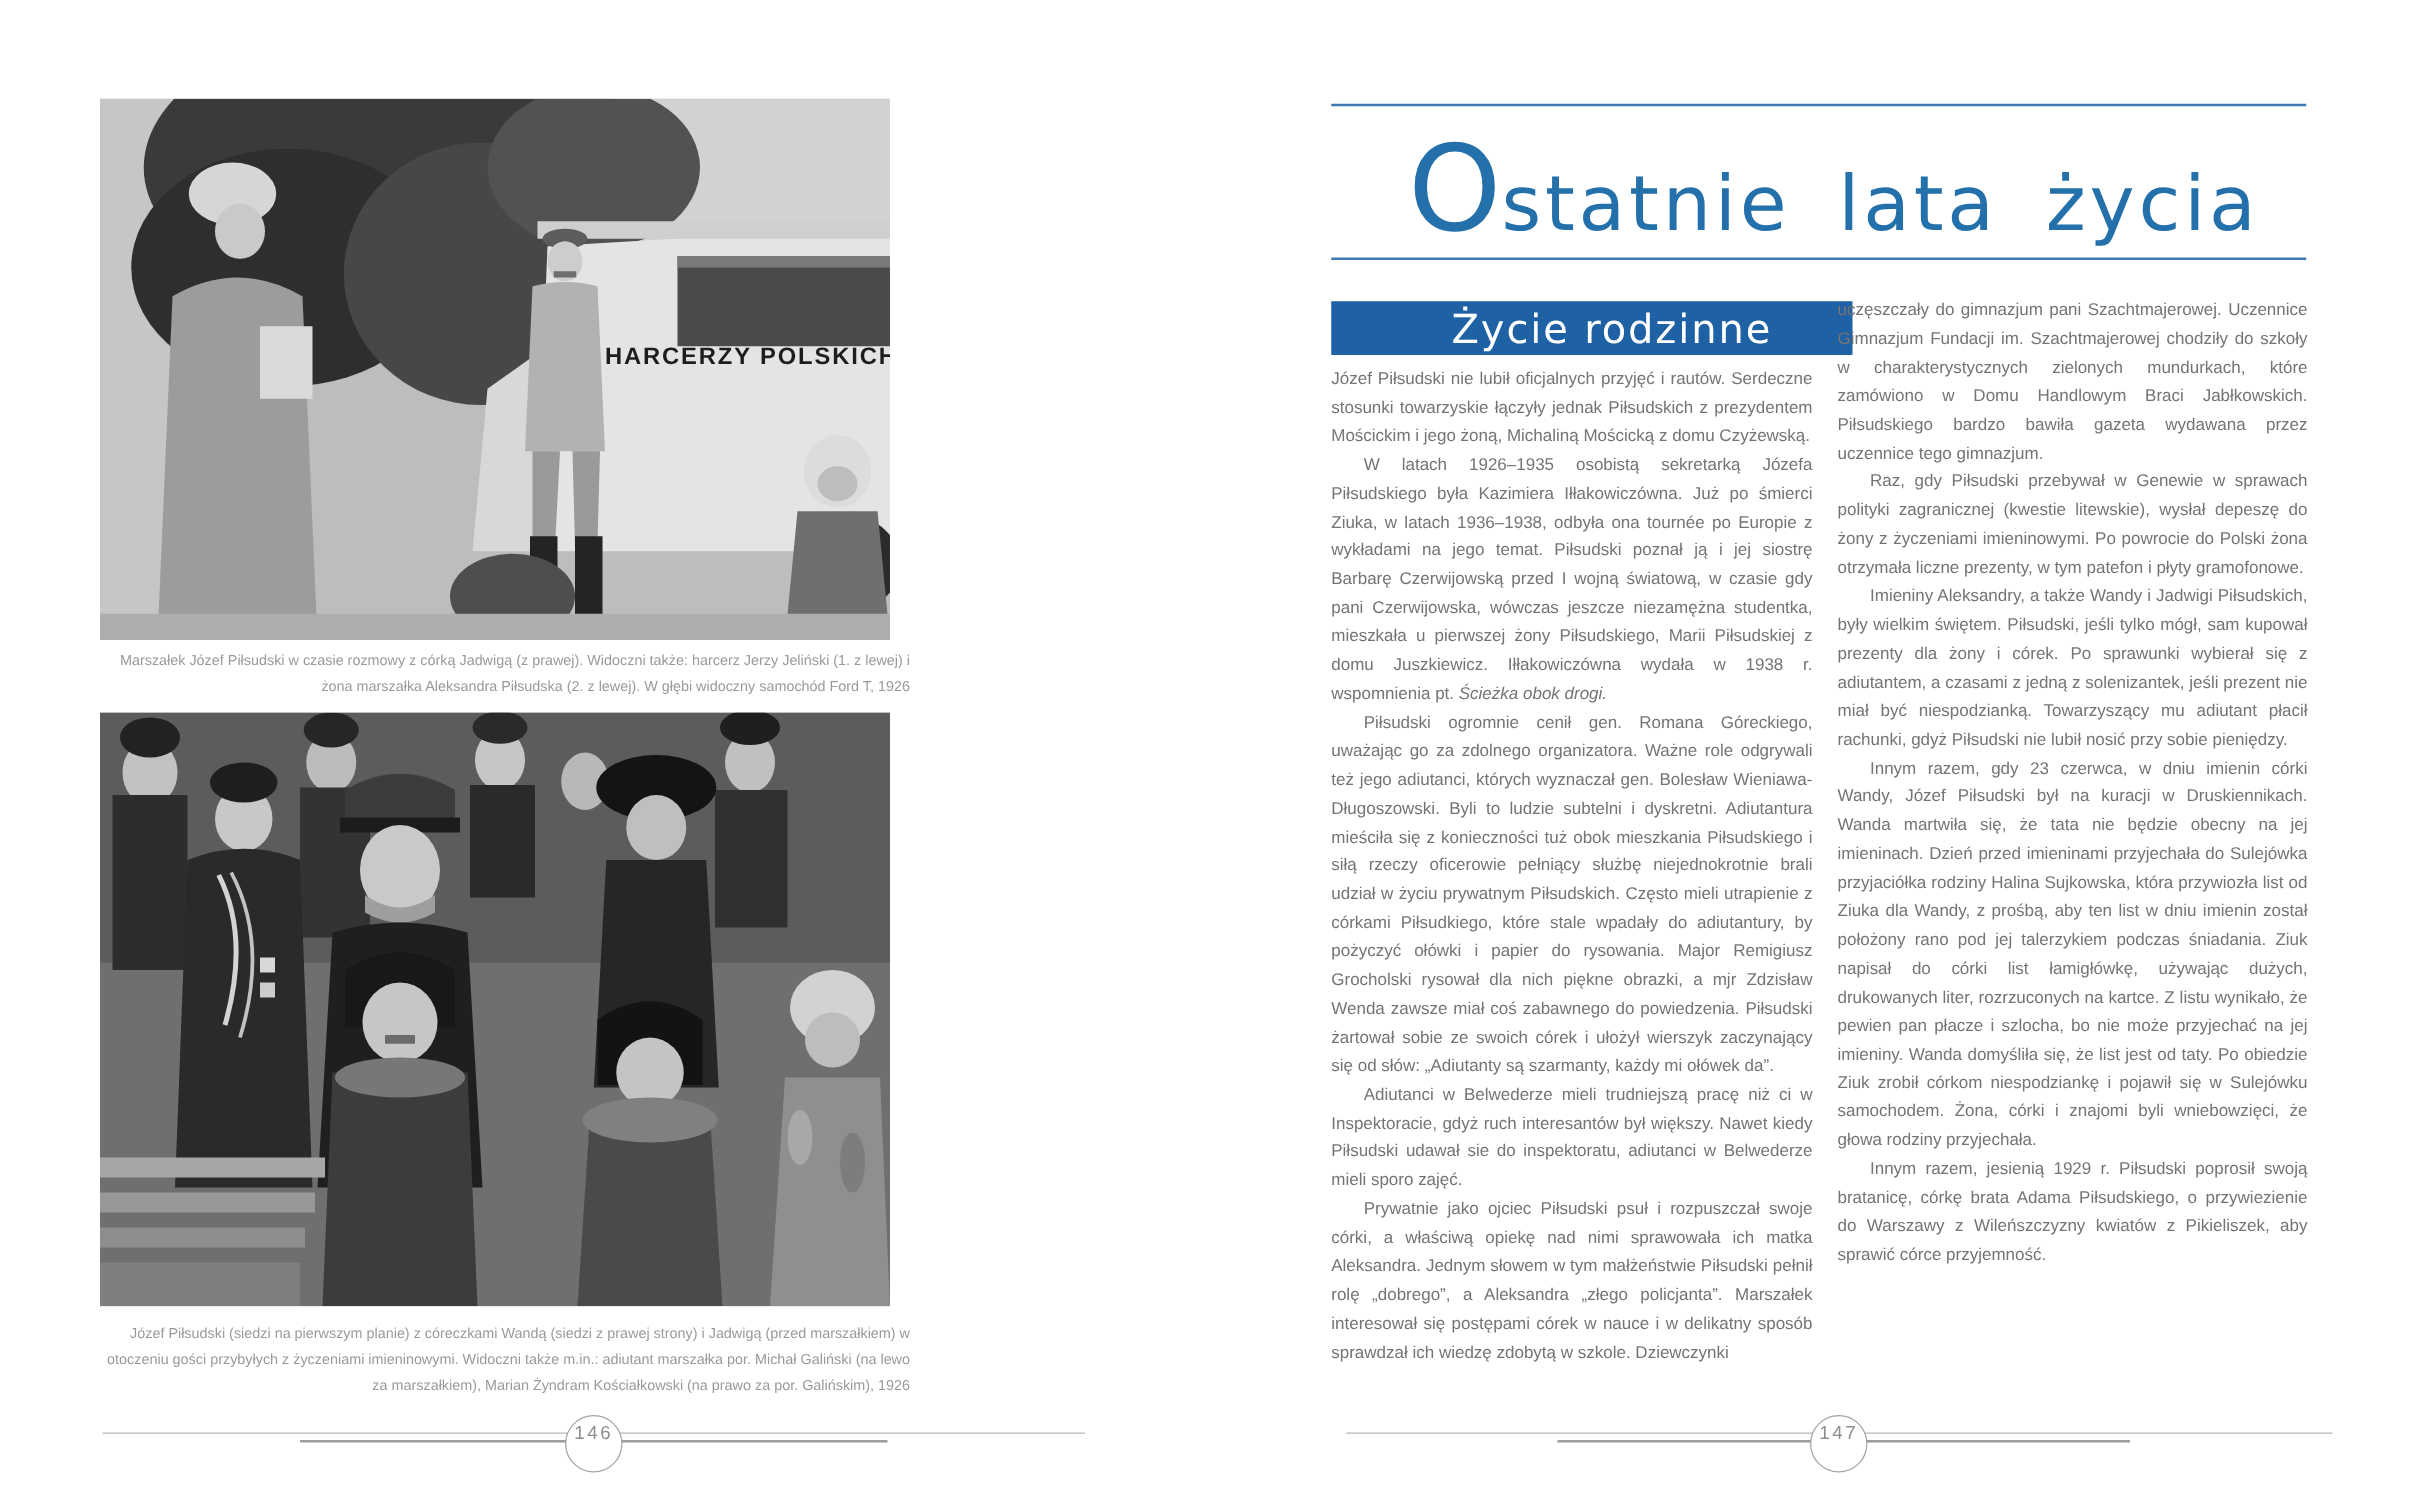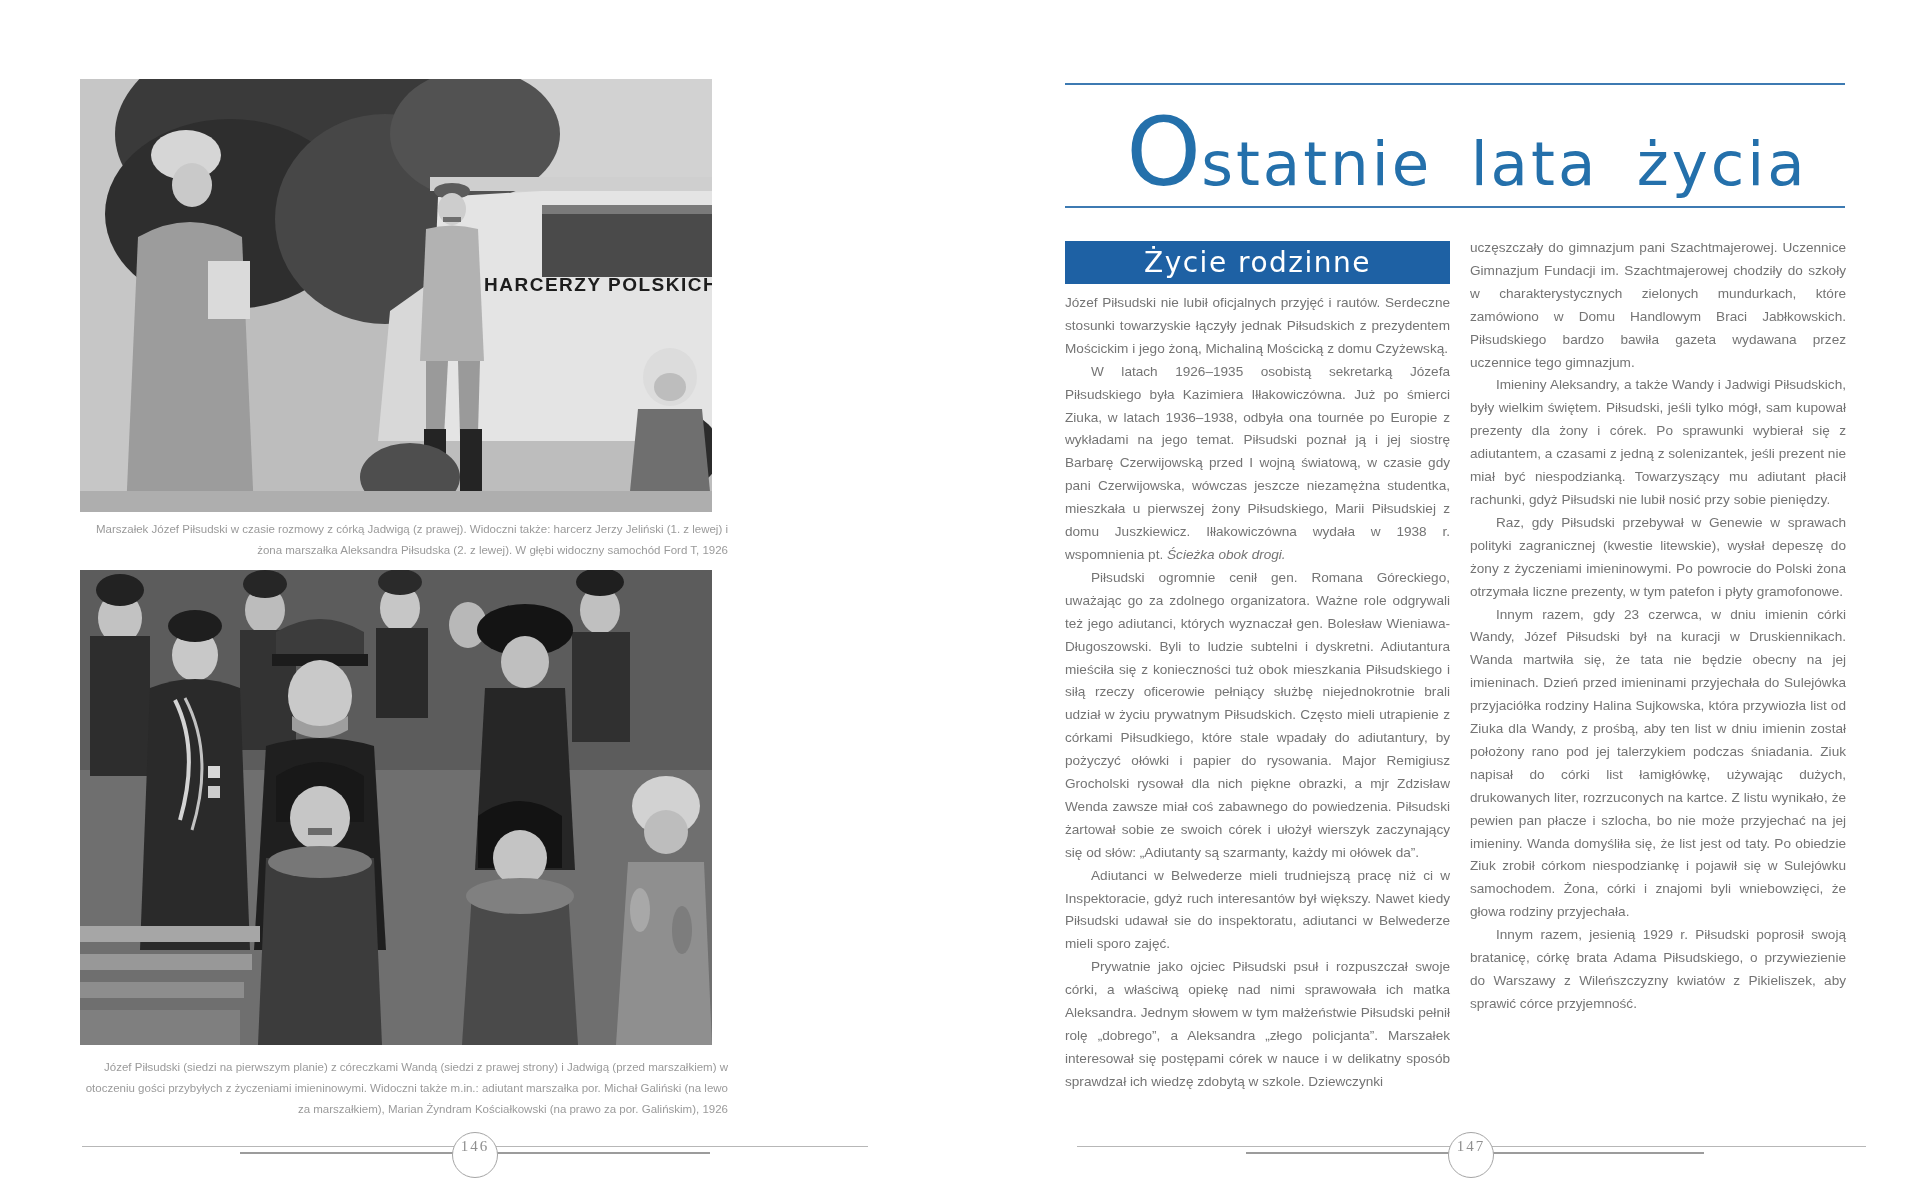--- a/index.html
+++ b/index.html
@@ -24,37 +24,37 @@
     position:absolute;left:1065px;top:92px;width:780px;margin:12px;
     text-align:center;font-family:"DejaVu Sans",sans-serif;font-weight:400;
     font-size:61px;line-height:96px;color:var(--accent-blue,#2470ab);
     letter-spacing:3px;word-spacing:16px;
   }
   .chapter-title::first-letter{font-size:95px;letter-spacing:0;}
   .section-box{
     position:absolute;left:1065px;top:241px;width:385px;height:43px;
     background:var(--heading-box-blue,#1e61a4);color:#ffffff;
     display:flex;align-items:center;justify-content:center;
-    font-family:"DejaVu Sans",sans-serif;font-size:28px;letter-spacing:1.5px;
+    font-family:"DejaVu Sans",sans-serif;font-size:32px;letter-spacing:1.5px;padding-left:32px;
   }
   .col{position:absolute;text-align:justify;color:var(--body-text,#757575);
        font-size:13.6px;line-height:22.9px;}
   .col p{margin:0;}
   .col p.ind{text-indent:26px;}
   .col em{font-style:italic;margin-top:21px;}
 
   
   .footer{position:absolute;height:60px;}
   .footer .thin{position:absolute;top:3px;left:0;right:0;height:1px;background:#b7b7b7;}
   .footer .thick{position:absolute;top:9px;height:2px;background:#9c9c9c;}
   .footer .num-circle{
     position:absolute;top:-11px;width:46px;height:46px;border-radius:50%;
     background:#ffffff;border:1px solid #a5a5a5;box-sizing:border-box;
     display:flex;justify-content:center;align-items:flex-start;
-    font-family:Liberation Serif, serif;font-size:15px;letter-spacing:2px;
+    font-family:Liberation Sans, sans-serif;font-size:15px;letter-spacing:2px;
     color:var(--page-number-gray,#8f8f8f);padding-top:5px;
   }
 </style>
 </head>
 <body>
 
 <div id="sheet">
 
   <div class="photo" style="left:80px;top:79px;width:632px;height:433px;">
     <svg viewBox="0 0 632 433" preserveAspectRatio="none">
@@ -201,22 +201,22 @@
   <div class="col" style="left:1065px;top:292px;width:385px;">
       <p class=""><span>Józef Piłsudski nie lubił oficjalnych przyjęć i rautów. Serdeczne stosunki towarzyskie łączyły jednak Piłsudskich z prezydentem Mościckim i jego żoną, Michaliną Mościcką z domu Czyżewską.</span></p>
       <p class="ind"><span>W latach 1926–1935 osobistą sekretarką Józefa Piłsudskiego była Kazimiera Iłłakowiczówna. Już po śmierci Ziuka, w latach 1936–1938, odbyła ona tournée po Europie z wykładami na jego temat. Piłsudski poznał ją i jej siostrę Barbarę Czerwijowską przed I wojną światową, w czasie gdy pani Czerwijowska, wówczas jeszcze niezamężna studentka, mieszkała u pierwszej żony Piłsudskiego, Marii Piłsudskiej z domu Juszkiewicz. Iłłakowiczówna wydała w 1938 r. wspomnienia pt. </span><em>Ścieżka obok drogi.</em></p>
       <p class="ind"><span>Piłsudski ogromnie cenił gen. Romana Góreckiego, uważając go za zdolnego organizatora. Ważne role odgrywali też jego adiutanci, których wyznaczał gen. Bolesław Wieniawa-Długoszowski. Byli to ludzie subtelni i dyskretni. Adiutantura mieściła się z konieczności tuż obok mieszkania Piłsudskiego i siłą rzeczy oficerowie pełniący służbę niejednokrotnie brali udział w życiu prywatnym Piłsudskich. Często mieli utrapienie z córkami Piłsudkiego, które stale wpadały do adiutantury, by pożyczyć ołówki i papier do rysowania. Major Remigiusz Grocholski rysował dla nich piękne obrazki, a mjr Zdzisław Wenda zawsze miał coś zabawnego do powiedzenia. Piłsudski żartował sobie ze swoich córek i ułożył wierszyk zaczynający się od słów: „Adiutanty są szarmanty, każdy mi ołówek da”.</span></p>
       <p class="ind"><span>Adiutanci w Belwederze mieli trudniejszą pracę niż ci w Inspektoracie, gdyż ruch interesantów był większy. Nawet kiedy Piłsudski udawał sie do inspektoratu, adiutanci w Belwederze mieli sporo zajęć.</span></p>
       <p class="ind"><span>Prywatnie jako ojciec Piłsudski psuł i rozpuszczał swoje córki, a właściwą opiekę nad nimi sprawowała ich matka Aleksandra. Jednym słowem w tym małżeństwie Piłsudski pełnił rolę „dobrego”, a Aleksandra „złego policjanta”. Marszałek interesował się postępami córek w nauce i w delikatny sposób sprawdzał ich wiedzę zdobytą w szkole. Dziewczynki</span></p>
     </div>
 
   <div class="col" style="left:1470px;top:237px;width:376px;">
       <p class=""><span>uczęszczały do gimnazjum pani Szachtmajerowej. Uczennice Gimnazjum Fundacji im. Szachtmajerowej chodziły do szkoły w charakterystycznych zielonych mundurkach, które zamówiono w Domu Handlowym Braci Jabłkowskich. Piłsudskiego bardzo bawiła gazeta wydawana przez uczennice tego gimnazjum.</span></p>
+      <p class="ind"><span>Raz, gdy Piłsudski przebywał w Genewie w sprawach polityki zagranicznej (kwestie litewskie), wysłał depeszę do żony z życzeniami imieninowymi. Po powrocie do Polski żona otrzymała liczne prezenty, w tym patefon i płyty gramofonowe.</span></p>
       <p class="ind"><span>Imieniny Aleksandry, a także Wandy i Jadwigi Piłsudskich, były wielkim świętem. Piłsudski, jeśli tylko mógł, sam kupował prezenty dla żony i córek. Po sprawunki wybierał się z adiutantem, a czasami z jedną z solenizantek, jeśli prezent nie miał być niespodzianką. Towarzyszący mu adiutant płacił rachunki, gdyż Piłsudski nie lubił nosić przy sobie pieniędzy.</span></p>
-      <p class="ind"><span>Raz, gdy Piłsudski przebywał w Genewie w sprawach polityki zagranicznej (kwestie litewskie), wysłał depeszę do żony z życzeniami imieninowymi. Po powrocie do Polski żona otrzymała liczne prezenty, w tym patefon i płyty gramofonowe.</span></p>
       <p class="ind"><span>Innym razem, gdy 23 czerwca, w dniu imienin córki Wandy, Józef Piłsudski był na kuracji w Druskiennikach. Wanda martwiła się, że tata nie będzie obecny na jej imieninach. Dzień przed imieninami przyjechała do Sulejówka przyjaciółka rodziny Halina Sujkowska, która przywiozła list od Ziuka dla Wandy, z prośbą, aby ten list w dniu imienin został położony rano pod jej talerzykiem podczas śniadania. Ziuk napisał do córki list łamigłówkę, używając dużych, drukowanych liter, rozrzuconych na kartce. Z listu wynikało, że pewien pan płacze i szlocha, bo nie może przyjechać na jej imieniny. Wanda domyśliła się, że list jest od taty. Po obiedzie Ziuk zrobił córkom niespodziankę i pojawił się w Sulejówku samochodem. Żona, córki i znajomi byli wniebowzięci, że głowa rodziny przyjechała.</span></p>
       <p class="ind"><span>Innym razem, jesienią 1929 r. Piłsudski poprosił swoją bratanicę, córkę brata Adama Piłsudskiego, o przywiezienie do Warszawy z Wileńszczyzny kwiatów z Pikieliszek, aby sprawić córce przyjemność.</span></p>
     </div>
 
   <div class="footer" style="left:1077px;top:1143px;width:789px;">
     <div class="thin"></div>
     <div class="thick" style="left:169px;width:458px;"></div>
     <div class="num-circle" style="left:371px;">147</div>
   </div>
 

